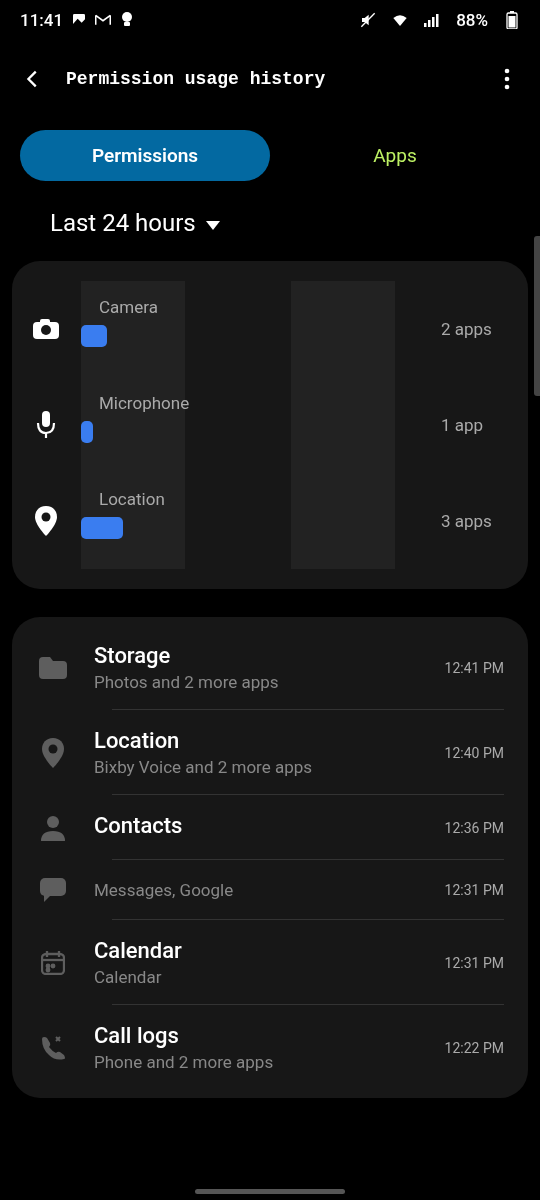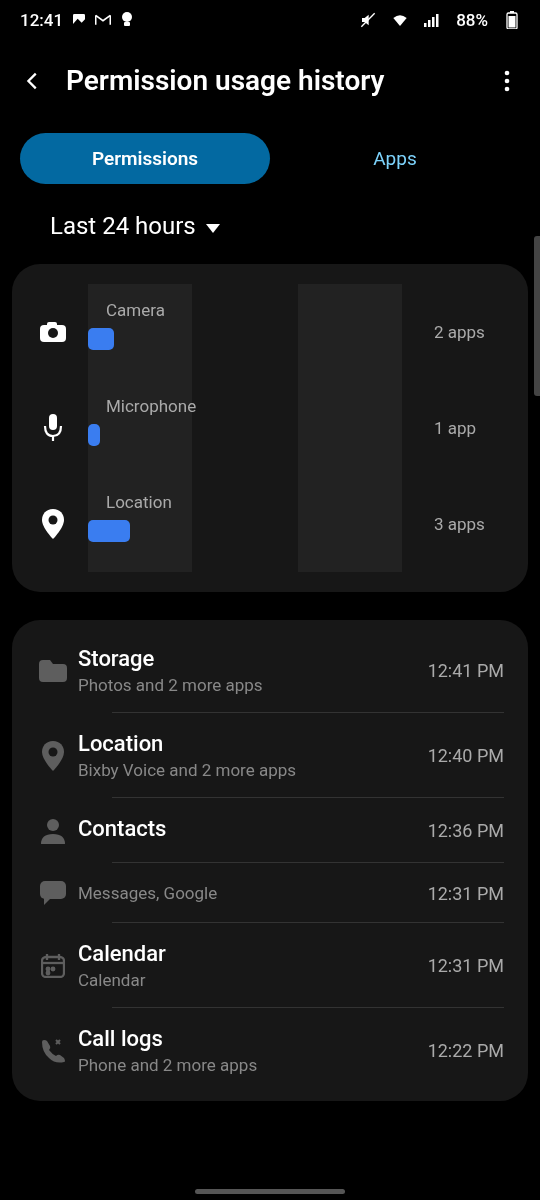--- a/index.html
+++ b/index.html
@@ -24,48 +24,48 @@
     .status-left { display: flex; align-items: center; gap: 8px; }
     .status-right { display: flex; align-items: center; gap: 16px; }
     .status-icon { width: 16px; height: 16px; display: inline-flex; align-items: center; justify-content: center; }
     .header {
       display: flex;
       align-items: center;
       padding: 24px 18px 18px 18px;
       gap: 18px;
     }
     .back-btn { width: 30px; height: 30px; display: flex; align-items: center; justify-content: center; }
-    .title { font-size: 28px; font-weight: 600; flex: 1; }
+    .title { font-size: 18px; font-weight: 600; flex: 1; font-family: Liberation Mono, monospace; }
     .more-btn { width: 30px; height: 30px; display: flex; align-items: center; justify-content: center; }
     .tabs {
       display: flex;
       padding: 18px 20px 10px 20px;
       gap: 0;
     }
     .tab {
       flex: 1;
       text-align: center;
       padding: 14px 0;
       font-size: 19px;
-      color: #7dd3fc;
+      color: #bef264;
       border-radius: 30px;
     }
     .tab.active { background: #0369a1; color: #fff; font-weight: 600; }
     .filter {
       display: flex;
       align-items: center;
       gap: 10px;
       padding: 18px 30px 12px 50px;
       font-size: 24px;
     }
     .chart-card {
       margin: 12px 12px 0 12px;
       background: #171717;
       border-radius: 28px;
-      padding: 20px 24px;
+      padding: 20px 17px;
     }
     .chart-row {
       display: flex;
       align-items: center;
       height: 96px;
       gap: 18px;
     }
     .chart-icon { width: 34px; display: flex; justify-content: center; align-items: center; }
     .chart-mid { flex: 1; position: relative; height: 100%; }
     .chart-bg {
@@ -93,37 +93,37 @@
     .list-card {
       margin: 28px 12px 0 12px;
       background: #171717;
       border-radius: 28px;
       padding: 8px 0;
     }
     .list-item {
       display: flex;
       align-items: center;
       padding: 18px 24px;
-      gap: 8px;
+      gap: 24px;
       position: relative;
     }
     .list-item:not(:last-child)::after {
       content: "";
       position: absolute;
       bottom: 0;
       left: 100px;
       right: 24px;
       height: 1px;
       background: #333;
     }
     .list-icon { width: 34px; display: flex; justify-content: center; align-items: center; color: #5e5e5e; }
     .list-text { flex: 1; }
     .list-title { font-size: 22px; font-weight: 500; margin-bottom: 4px; }
     .list-sub { font-size: 17px; color: #888; }
-    .list-time { font-size: 18px; color: #aaa; }
+    .list-time { font-size: 14px; color: #aaa; }
     .nav-bar {
       position: absolute;
       bottom: 6px;
       left: 50%;
       transform: translateX(-50%);
       width: 150px;
       height: 5px;
       background: #555;
       border-radius: 3px;
     }
@@ -135,21 +135,21 @@
       height: 160px;
       background: #444;
       border-radius: 3px 0 0 3px;
     }
   </style>
 </head>
 <body>
 
 <div class="status-bar">
   <div class="status-left">
-    <span>12:41</span>
+    <span>11:41</span>
     <span class="status-icon">
         <svg width="16" height="16" viewBox="0 0 24 24" fill="#fff">
           <rect x="3" y="3" width="18" height="18" rx="2"></rect>
           <polygon points="3,18 10,10 16,16 21,11 21,21 3,21" fill="#000"></polygon>
         </svg>
       </span>
     <span class="status-icon">
         <svg width="16" height="12" viewBox="0 0 24 18" fill="none" stroke="#fff" stroke-width="2.5">
           <path d="M1 2 L12 10 L23 2 M1 2 V16 M23 2 V16"></path>
         </svg>

